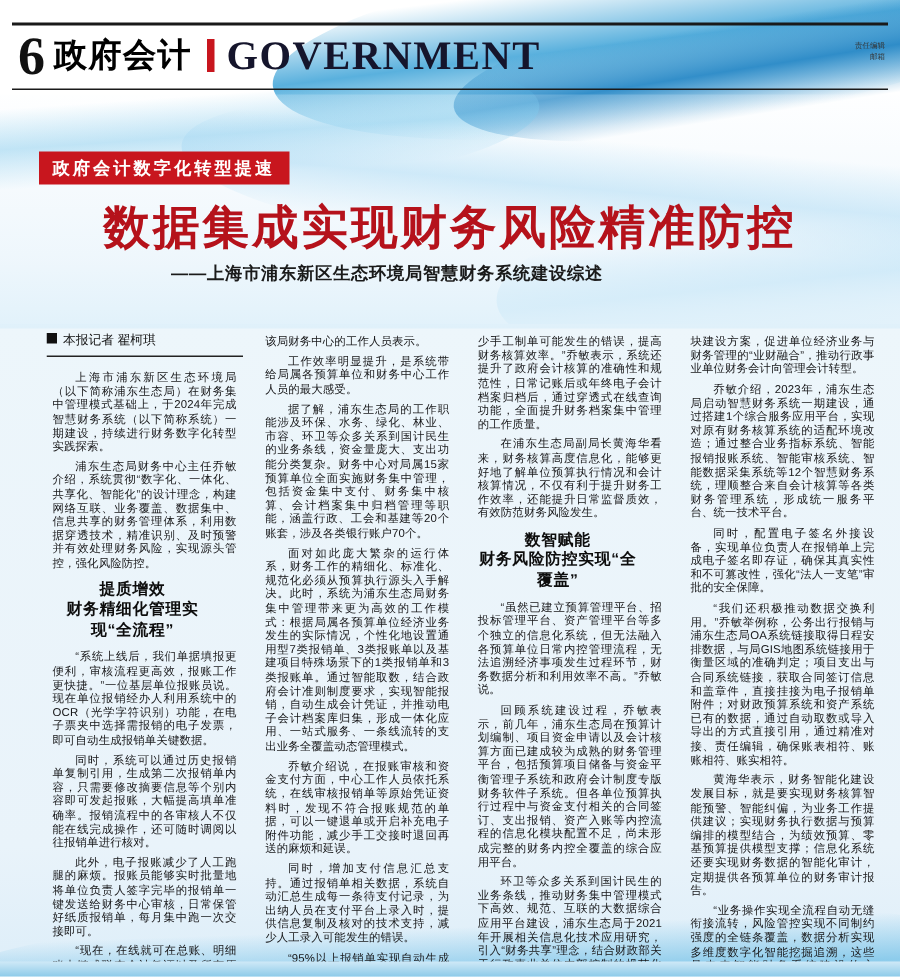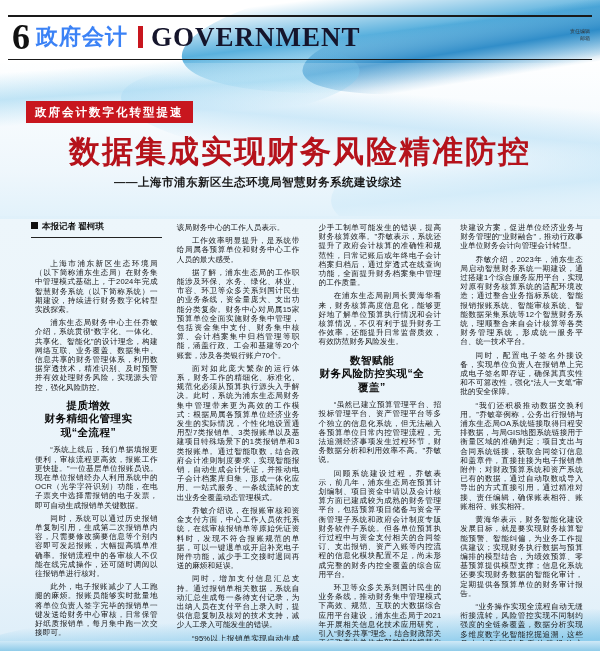--- a/index.html
+++ b/index.html
@@ -5,21 +5,21 @@
   html,body{margin:0;padding:0;}
   body{width:600px;height:651px;overflow:hidden;background:#ffffff;
        font-family:"Liberation Sans","DejaVu Sans",sans-serif;}
   .page{position:relative;width:600px;height:651px;overflow:hidden;background:#fff;}
 
   
   .rule-top{position:absolute;top:15px;left:8px;width:584px;height:2px;background:#1a1a1a;z-index:6;}
   .rule-bottom{position:absolute;top:59px;left:8px;width:584px;height:1px;background:#1a1a1a;z-index:6;}
   .masthead{position:absolute;top:18px;left:12px;z-index:7;display:flex;align-items:center;}
   .page-num{font-family:"Liberation Serif","DejaVu Serif",serif;font-weight:bold;font-size:36px;color:#111;line-height:38px;}
-  .section-cn{font-size:22px;font-weight:bold;color:#3b82f6;margin-left:6px;letter-spacing:1px;}
+  .section-cn{font-size:22px;font-weight:bold;color:#000000;margin-left:6px;letter-spacing:1px;}
   .red-bar{width:5px;height:22px;background:#c8161e;margin:0 8px 0 10px;}
   .section-en{font-family:Liberation Serif, serif;font-weight:bold;font-size:27px;color:#15152c;letter-spacing:1px;}
   .masthead-right{position:absolute;top:28px;right:10px;z-index:7;text-align:right;font-size:5px;line-height:7px;color:#333;}
 
   
   .hdr-wave{position:absolute;border-radius:50%;z-index:1;}
   .w1{top:-34px;left:180px;width:520px;height:120px;transform:rotate(-7deg);
       background:linear-gradient(180deg,rgba(34,150,210,0) 15%,rgba(34,150,210,.75) 50%,rgba(120,200,235,.35) 75%,rgba(34,150,210,0) 95%);}
   .w2{top:-6px;left:300px;width:420px;height:90px;transform:rotate(-9deg);
       background:linear-gradient(180deg,rgba(13,120,190,0) 20%,rgba(13,120,190,.8) 55%,rgba(13,120,190,0) 90%);}
@@ -44,21 +44,21 @@
 
   
   .body-bg{position:absolute;top:216px;left:0;width:600px;height:435px;z-index:2;
            background:linear-gradient(180deg,#edf6fb 0%,#e9f3fa 80%,#ddeef9 100%);}
   .columns{position:absolute;top:219px;left:31px;width:556px;height:424px;z-index:4;
            display:flex;gap:11px;}
   .col{width:131px;height:424px;overflow:hidden;color:#161618;}
   .col p{margin:4px;font-size:7.6px;line-height:9.2px;text-align:justify;text-indent:2em;letter-spacing:.1px;}
   .col p.noindent{text-indent:0;}
   .subhead{text-align:center;font-weight:bold;color:#0d0d0d;font-size:10.5px;line-height:13.5px;margin:7px 16px 6px 0;letter-spacing:.5px;}
-  .byline{font-size:8.5px;font-weight:bold;color:#111;padding:2px 0 4px 0;margin-bottom:21px;border-bottom:1px solid #222;}
+  .byline{font-size:8.5px;font-weight:normal;color:#111;padding:2px 0 4px 0;margin-bottom:9px;border-bottom:1px solid #222;}
   .byline .sq{display:inline-block;width:7px;height:7px;background:#111;margin-right:4px;}
 
   
   .bottom-strip{position:absolute;bottom:0;left:0;width:600px;height:10px;z-index:5;
                 background:linear-gradient(180deg,#cfe9f7,#8ecbe9);}
 </style>
 </head>
 <body>
 
 <div class="page">

